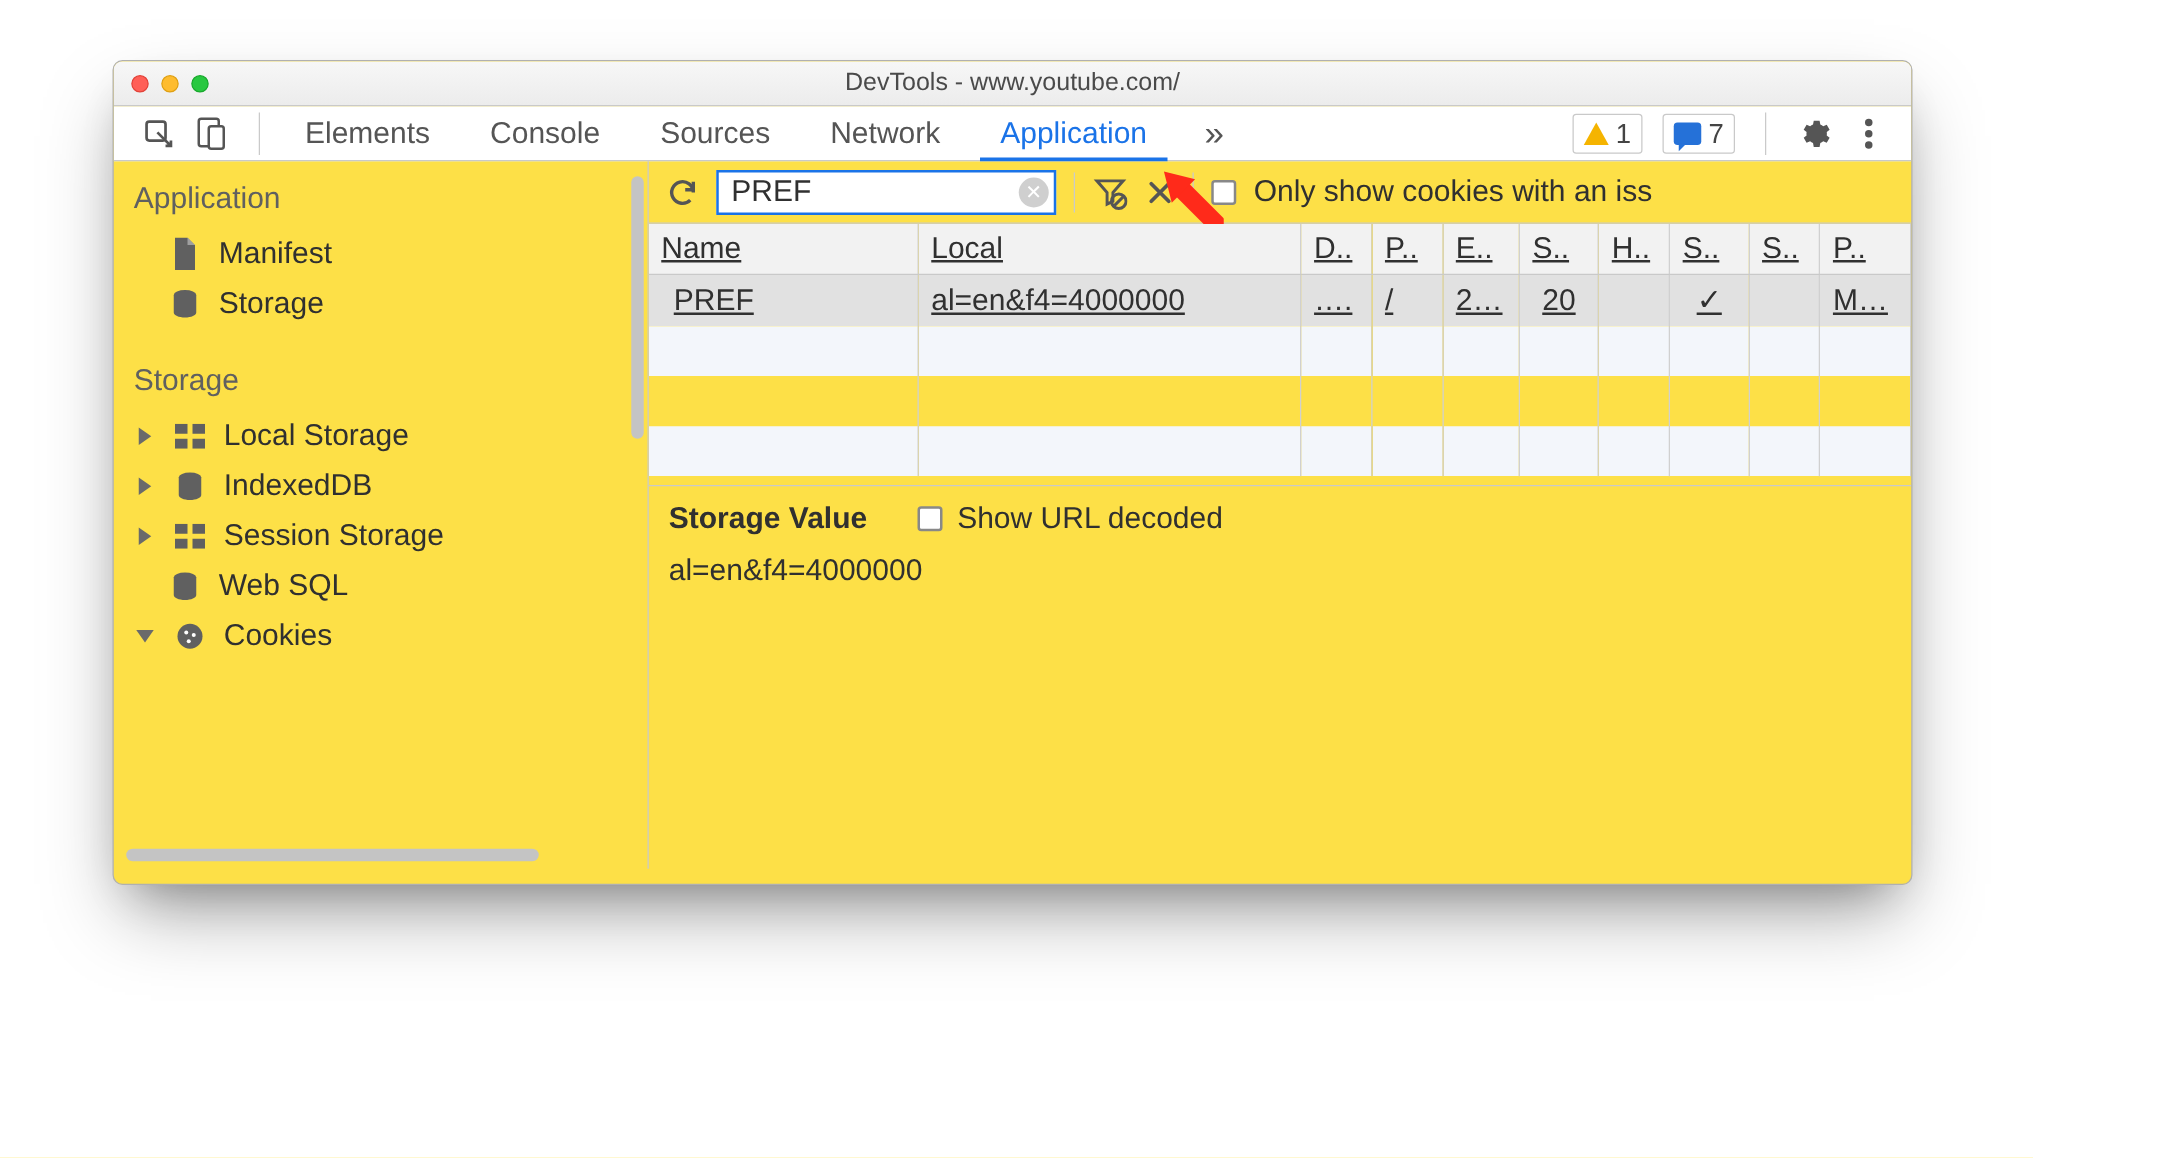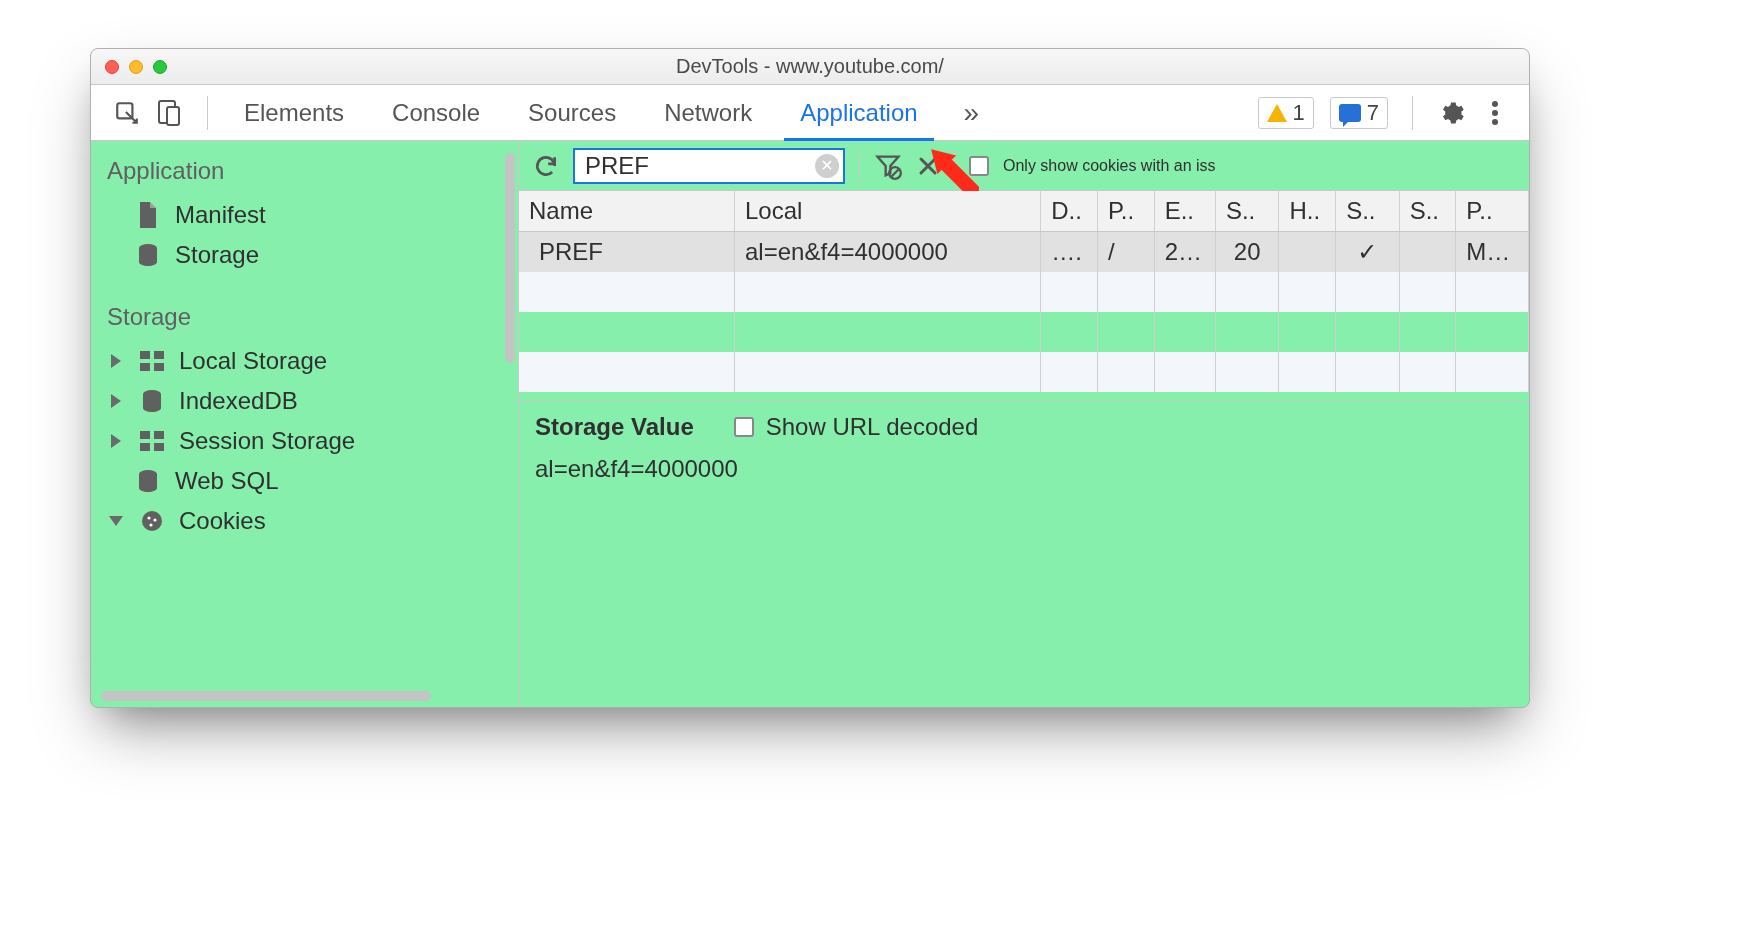--- a/index.html
+++ b/index.html
@@ -1,37 +1,37 @@
 <!DOCTYPE html>
 <html><head>
 <meta charset="utf-8">
 <style>
   * { box-sizing: border-box; }
   html, body { margin:0; padding:0; font-family: "Helvetica Neue", Arial, sans-serif; background:#fff; }
   body { width:1742px; height:926px; position:relative; }
 
   .window { position:absolute; top:48px; left:90px; width:1440px; height:660px;
             border:1px solid #b0b0b0; border-radius:8px; overflow:hidden;
-            background:#86efac;
+            background:#fde047;
             box-shadow: 0 30px 60px -10px rgba(0,0,0,.35), 0 18px 36px -18px rgba(0,0,0,.3); }
 
   
   .titlebar { height:36px; background:linear-gradient(#f7f7f7,#ececec);
               border-bottom:1px solid #c9c9c9; display:flex; align-items:center;
               padding:0 14px; position:relative; }
   .traffic { display:flex; gap:10px; }
   .dot { width:14px; height:14px; border-radius:50%; }
   .dot.red    { background:#ff5f57; border:1px solid #e24238; }
   .dot.yellow { background:#febc2e; border:1px solid #dfa013; }
   .dot.green  { background:#28c840; border:1px solid #18a92c; }
   .titlebar .title { position:absolute; left:0; right:0; text-align:center;
                      font-size:20px; color:#4a4a4a; pointer-events:none; }
 
   
-  .tabbar { height:56px; border-bottom:1px solid #c9c9c9; display:flex; align-items:center;
+  .tabbar { height:44px; border-bottom:1px solid #c9c9c9; display:flex; align-items:center;
             padding:0 10px; gap:4px; background:#ffffff;}
   .tabbar .left-icons { display:flex; align-items:center; gap:14px; padding:0 12px; }
   .tabbar .sep { width:1px; height:34px; background:#cacaca; margin:0 8px; }
   .tabs { display:flex; align-items:stretch; height:100%; }
   .tab { padding:0 24px; font-size:24px; color:#555; display:flex; align-items:center;
          cursor:pointer; position:relative; }
   .tab.active { color:#1a73e8; }
   .tab.active::after { content:""; position:absolute; left:8px; right:8px; bottom:-1px;
                        height:3px; background:#1a73e8; }
   .more-chev { font-size:28px; color:#555; padding:0 18px; cursor:pointer;}
@@ -74,28 +74,28 @@
   .filter-input { width:272px; height:36px; border:2px solid #1a73e8; background:#fffccb3;
                   font-size:24px; color:#303030; padding:2px 38px 2px 10px; outline:none;
                   background:#fff8e0; background:#fff; }
   .filter-input { background:#fff; }
   .clear-btn { position:absolute; right:6px; top:50%; transform:translateY(-50%);
                width:24px;height:24px; border-radius:50%; background:#cfcfcf; color:#fff;
                display:flex; align-items:center; justify-content:center; font-size:16px; cursor:pointer;}
   .tool-sep { width:1px; height:32px; background:#cacaca; }
   .arrow-annot { position:absolute; left:408px; top:4px; width:52px; height:52px; pointer-events:none; }
   .chk { width:20px;height:20px; border:2px solid #888; border-radius:3px; background:#fff; cursor:pointer; flex-shrink:0;}
-  .chk-label{ font-size:16px; color:#303030; white-space:nowrap; overflow:hidden; }
+  .chk-label{ font-size:24px; color:#303030; white-space:nowrap; overflow:hidden; }
 
   
   .table-wrap { flex:0 0 210px; border-bottom:1px solid #c9c9c9; overflow:hidden; position:relative;}
   table.cookies { width:100%; border-collapse:collapse; table-layout:fixed; }
   table.cookies th, table.cookies td { border-right:1px solid #d0d0d0; padding:6px 10px;
              font-size:24px; color:#303030; text-align:left; height:40px;
-             overflow:hidden; white-space:nowrap; text-overflow:ellipsis; }
+             overflow:hidden; white-space:nowrap; text-overflow:ellipsis;text-decoration:underline; }
   table.cookies th { background:#f2f2f2; font-weight:400; border-bottom:1px solid #c9c9c9;}
   table.cookies tr.selected td { background:#e1e1e1; }
   table.cookies tr.alt td { background:#f3f6fb; }
   table.cookies td.center, table.cookies th.center{ text-align:center;margin-top:20px;}
   .w-name{width:190px;} .w-value{width:270px;} .w-d{width:50px;} .w-p{width:50px;}
   .w-e{width:54px;} .w-s{width:56px;} .w-h{width:50px;} .w-s2{width:56px;}
   .w-s3{width:50px;} .w-pr{width:64px;}
 
   
   .detail { flex:1; padding:12px 16px; font-size:24px; color:#303030; }

